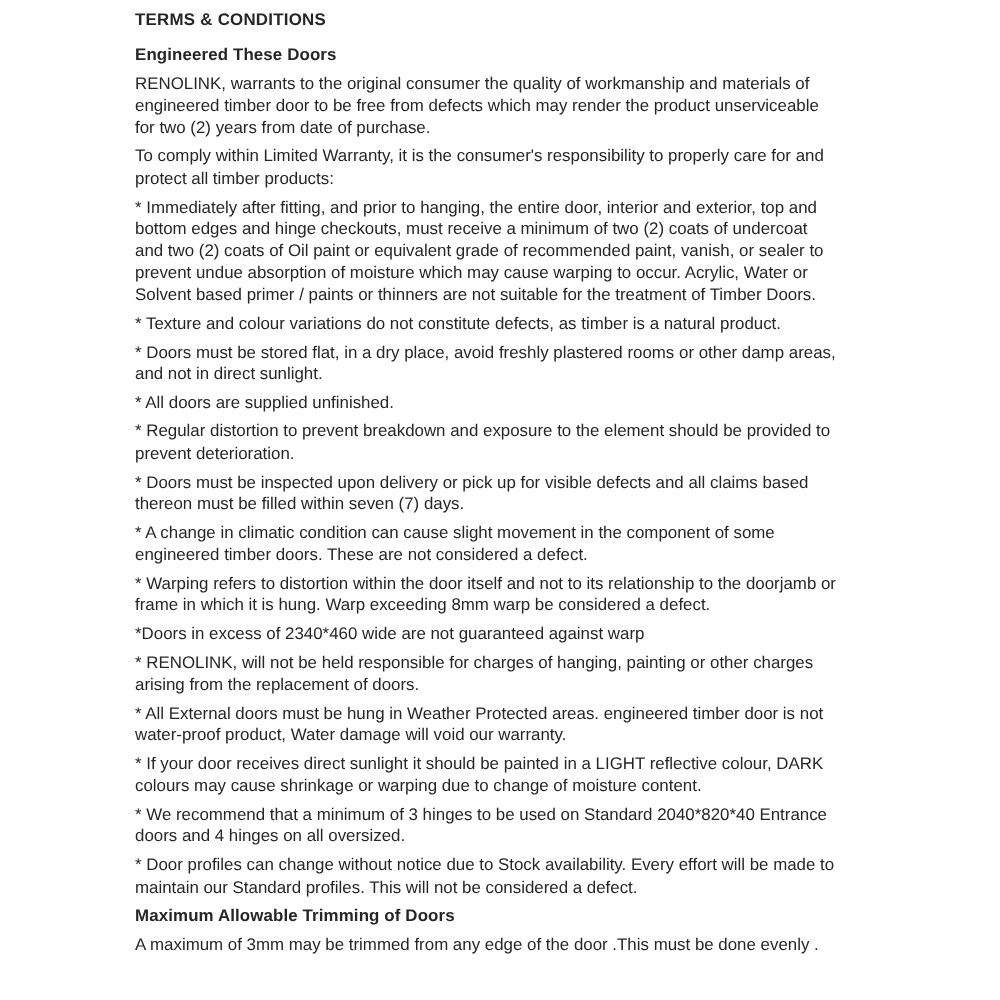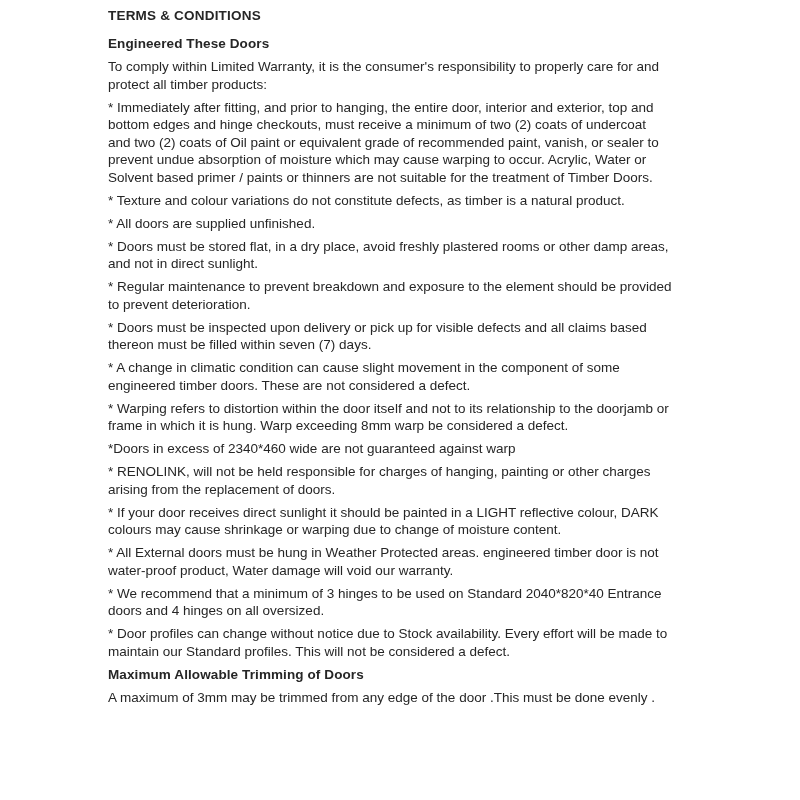--- a/index.html
+++ b/index.html
@@ -45,33 +45,34 @@
 </style>
 </head>
 <body>
 
 <div class="page">
 
   <div class="doc-title">TERMS &amp; CONDITIONS</div>
 
   <div class="section-heading">Engineered These Doors</div>
 
+  <p class="para">RENOLINK, warrants to the original consumer the quality of workmanship and materials of engineered timber door to be free from defects which may render the product unserviceable for two (2) years from date of purchase.</p>
   <p class="para">To comply within Limited Warranty, it is the consumer's responsibility to properly care for and protect all timber products:</p>
   <p class="para">* Immediately after fitting, and prior to hanging, the entire door, interior and exterior, top and bottom edges and hinge checkouts, must receive a minimum of two (2) coats of undercoat and two (2) coats of Oil paint or equivalent grade of recommended paint, vanish, or sealer to prevent undue absorption of moisture which may cause warping to occur. Acrylic, Water or Solvent based primer / paints or thinners are not suitable for the treatment of Timber Doors.</p>
   <p class="para">* Texture and colour variations do not constitute defects, as timber is a natural product.</p>
+  <p class="para">* Doors must be stored flat, in a dry place, avoid freshly plastered rooms or other damp areas, and not in direct sunlight.</p>
   <p class="para">* All doors are supplied unfinished.</p>
-  <p class="para">* Doors must be stored flat, in a dry place, avoid freshly plastered rooms or other damp areas, and not in direct sunlight.</p>
-  <p class="para">* Regular maintenance to prevent breakdown and exposure to the element should be provided to prevent deterioration.</p>
+  <p class="para">* Regular distortion to prevent breakdown and exposure to the element should be provided to prevent deterioration.</p>
   <p class="para">* Doors must be inspected upon delivery or pick up for visible defects and all claims based thereon must be filled within seven (7) days.</p>
   <p class="para">* A change in climatic condition can cause slight movement in the component of some engineered timber doors. These are not considered a defect.</p>
   <p class="para">* Warping refers to distortion within the door itself and not to its relationship to the doorjamb or frame in which it is hung. Warp exceeding 8mm warp be considered a defect.</p>
   <p class="para">*Doors in excess of 2340*460 wide are not guaranteed against warp</p>
   <p class="para">* RENOLINK, will not be held responsible for charges of hanging, painting or other charges arising from the replacement of doors.</p>
+  <p class="para">* All External doors must be hung in Weather Protected areas. engineered timber door is not water-proof product, Water damage will void our warranty.</p>
   <p class="para">* If your door receives direct sunlight it should be painted in a LIGHT reflective colour, DARK colours may cause shrinkage or warping due to change of moisture content.</p>
-  <p class="para">* All External doors must be hung in Weather Protected areas. engineered timber door is not water-proof product, Water damage will void our warranty.</p>
   <p class="para">* We recommend that a minimum of 3 hinges to be used on Standard 2040*820*40 Entrance doors and 4 hinges on all oversized.</p>
   <p class="para">* Door profiles can change without notice due to Stock availability. Every effort will be made to maintain our Standard profiles. This will not be considered a defect.</p>
 
   <div class="section-heading spaced">Maximum Allowable Trimming of Doors</div>
 
   <p class="para">A maximum of 3mm may be trimmed from any edge of the door .This must be done evenly .</p>
 
 </div>
 
 </body></html>

